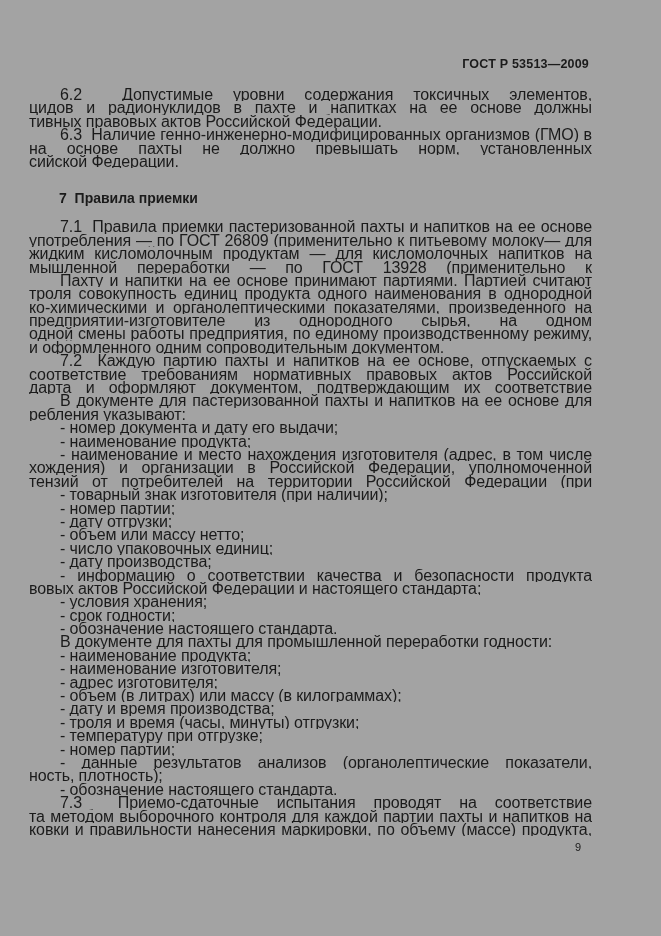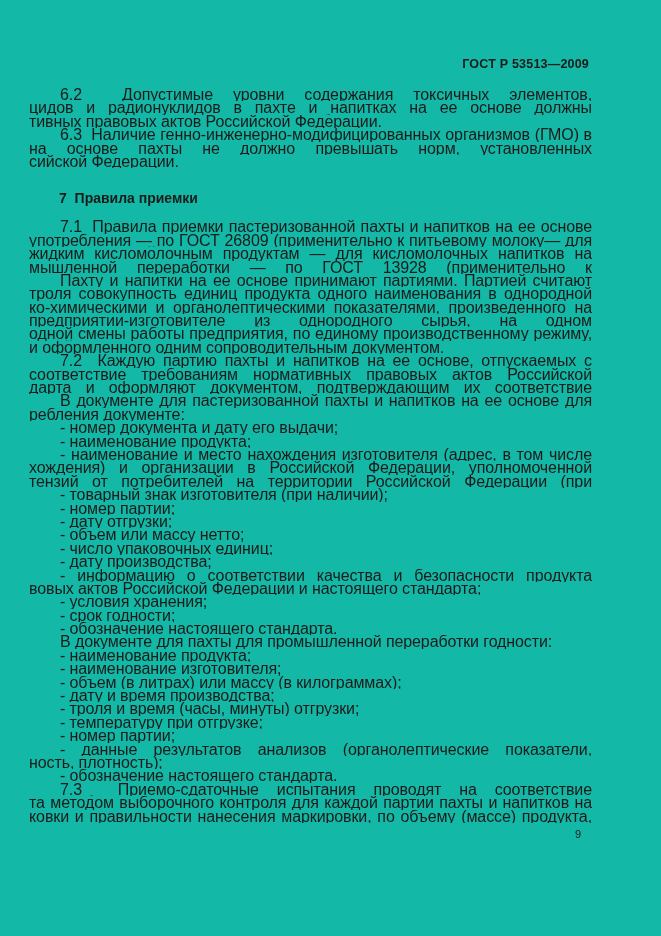--- a/index.html
+++ b/index.html
@@ -4,21 +4,21 @@
 <style>
   html, body {
     margin: 0;
     padding: 0;
     background: #ffffff;
   }
   .page {
     position: relative;
     width: 661px;
     height: 936px;
-    background: #14b8a6;
+    background: #a3a3a3;
     font-family: "Liberation Sans", sans-serif;
     color: #1b1b1b;
     overflow: hidden;
   }
   .content {
     position: absolute;
     left: 29px;
     top: 0;
     width: 563px;
   }
@@ -92,40 +92,41 @@
         <div class="line first just">Пахту и напитки на ее основе принимают партиями. Партией считают предназначенную для кон-</div>
         <div class="line just">троля совокупность единиц продукта одного наименования в однородной таре с одинаковыми физи-</div>
         <div class="line just">ко-химическими и органолептическими показателями, произведенного на одном</div>
         <div class="line just">предприятии-изготовителе из однородного сырья, на одном технологическом оборудовании, в течение</div>
         <div class="line just">одной смены работы предприятия, по единому производственному режиму, одной даты производства</div>
         <div class="line">и оформленного одним сопроводительным документом.</div>
         <div class="line first just">7.2&nbsp; Каждую партию пахты и напитков на ее основе, отпускаемых с предприятия, проверяют на</div>
         <div class="line just">соответствие требованиям нормативных правовых актов Российской Федерации и настоящего стан-</div>
         <div class="line">дарта и оформляют документом, подтверждающим их соответствие установленным требованиям.</div>
         <div class="line first just">В документе для пастеризованной пахты и напитков на ее основе для непосредственного упот-</div>
-        <div class="line">ребления документе:</div>
+        <div class="line">ребления указывают:</div>
         <div class="line first">- номер документа и дату его выдачи;</div>
         <div class="line first">- наименование продукта;</div>
         <div class="line first just">- наименование и место нахождения изготовителя (адрес, в том числе страна и (или) место проис-</div>
         <div class="line just">хождения) и организации в Российской Федерации, уполномоченной изготовителем на принятие пре-</div>
         <div class="line">тензий от потребителей на территории Российской Федерации (при наличии);</div>
         <div class="line first">- товарный знак изготовителя (при наличии);</div>
         <div class="line first">- номер партии;</div>
         <div class="line first">- дату отгрузки;</div>
         <div class="line first">- объем или массу нетто;</div>
         <div class="line first">- число упаковочных единиц;</div>
         <div class="line first">- дату производства;</div>
         <div class="line first just">- информацию о соответствии качества и безопасности продукта требованиям нормативных пра-</div>
         <div class="line">вовых актов Российской Федерации и настоящего стандарта;</div>
         <div class="line first">- условия хранения;</div>
         <div class="line first">- срок годности;</div>
         <div class="line first">- обозначение настоящего стандарта.</div>
         <div class="line first">В документе для пахты для промышленной переработки годности:</div>
         <div class="line first">- наименование продукта;</div>
         <div class="line first">- наименование изготовителя;</div>
+        <div class="line first">- адрес изготовителя;</div>
         <div class="line first">- объем (в литрах) или массу (в килограммах);</div>
         <div class="line first">- дату и время производства;</div>
         <div class="line first">- троля и время (часы, минуты) отгрузки;</div>
         <div class="line first">- температуру при отгрузке;</div>
         <div class="line first">- номер партии;</div>
         <div class="line first just">- данные результатов анализов (органолептические показатели, массовая доля жира, кислот-</div>
         <div class="line">ность, плотность);</div>
         <div class="line first">- обозначение настоящего стандарта.</div>
         <div class="line first just">7.3&nbsp; Приемо-сдаточные испытания проводят на соответствие требованиям настоящего стандар-</div>
         <div class="line just">та методом выборочного контроля для каждой партии пахты и напитков на ее основе по качеству упа-</div>

